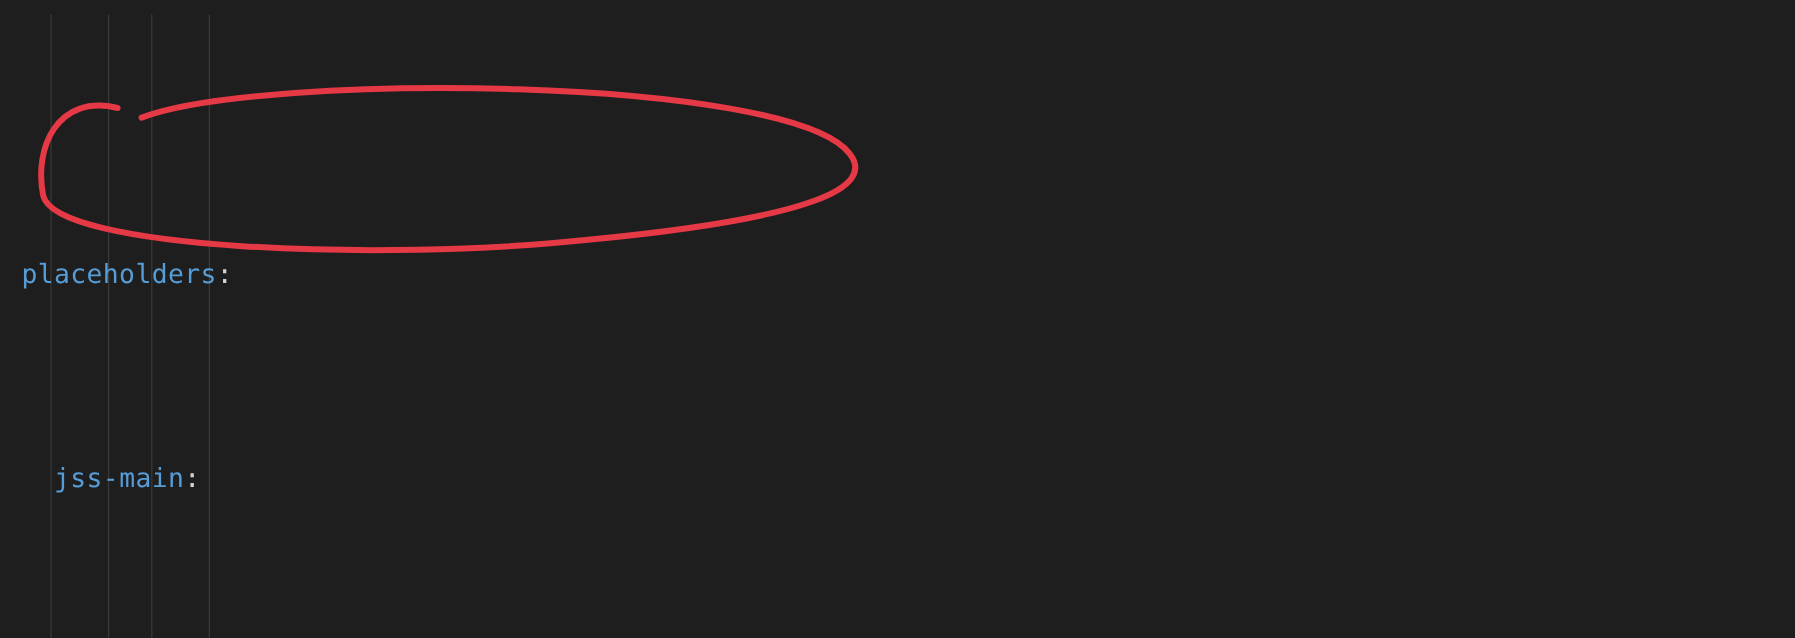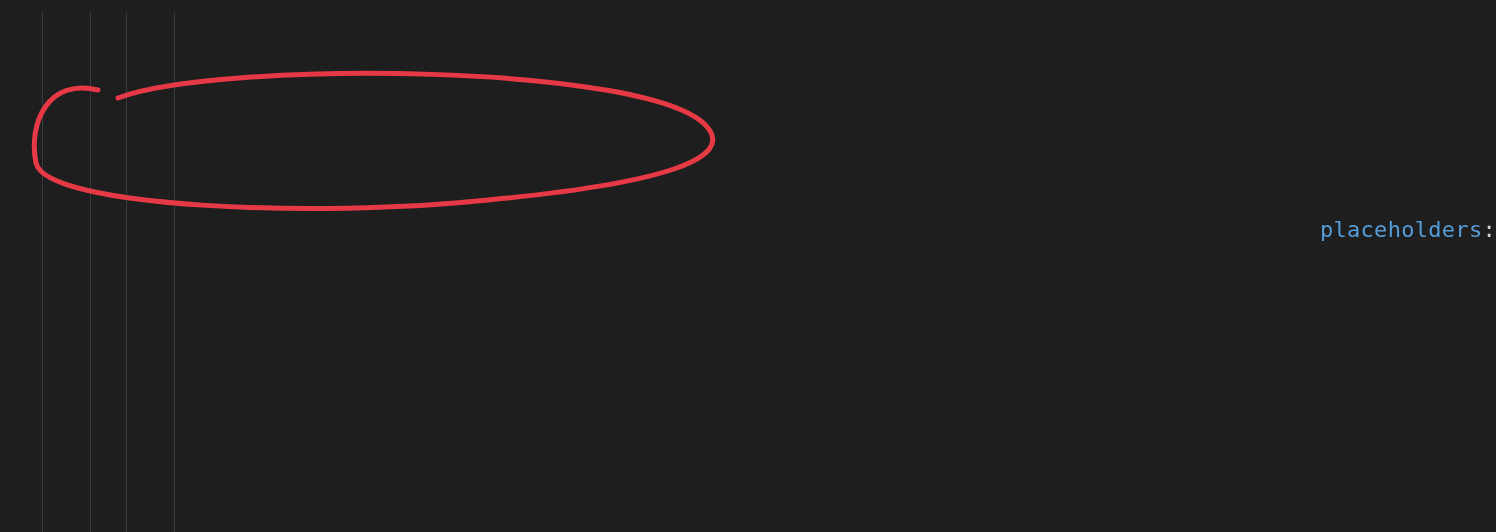--- a/index.html
+++ b/index.html
@@ -17,21 +17,20 @@
   }
   .editor {
     position: relative;
     padding: 8px 0 0 18px;
     white-space: pre;
     letter-spacing: 0.3px;
   }
   .line {
     display: block;
     position: relative;
-    text-align: right;
   }
   
   .key   { color: #569cd6; }          
   .punc  { color: #d4d4d4; }
 
   
   .guides {
     position: absolute;
     top: 0;
     left: 18px;
@@ -72,20 +71,21 @@
     <div class="guide g1"></div>
     <div class="guide g2"></div>
     <div class="guide g3"></div>
     <div class="guide g4"></div>
   </div>
 
   
   <span class="line"><span class="key">placeholders</span><span class="punc">:</span></span>
 
   
+  <span class="line">  <span class="key">jss-main</span><span class="punc">:</span></span>
 
   
   
 
   
   
 
   
   
 

